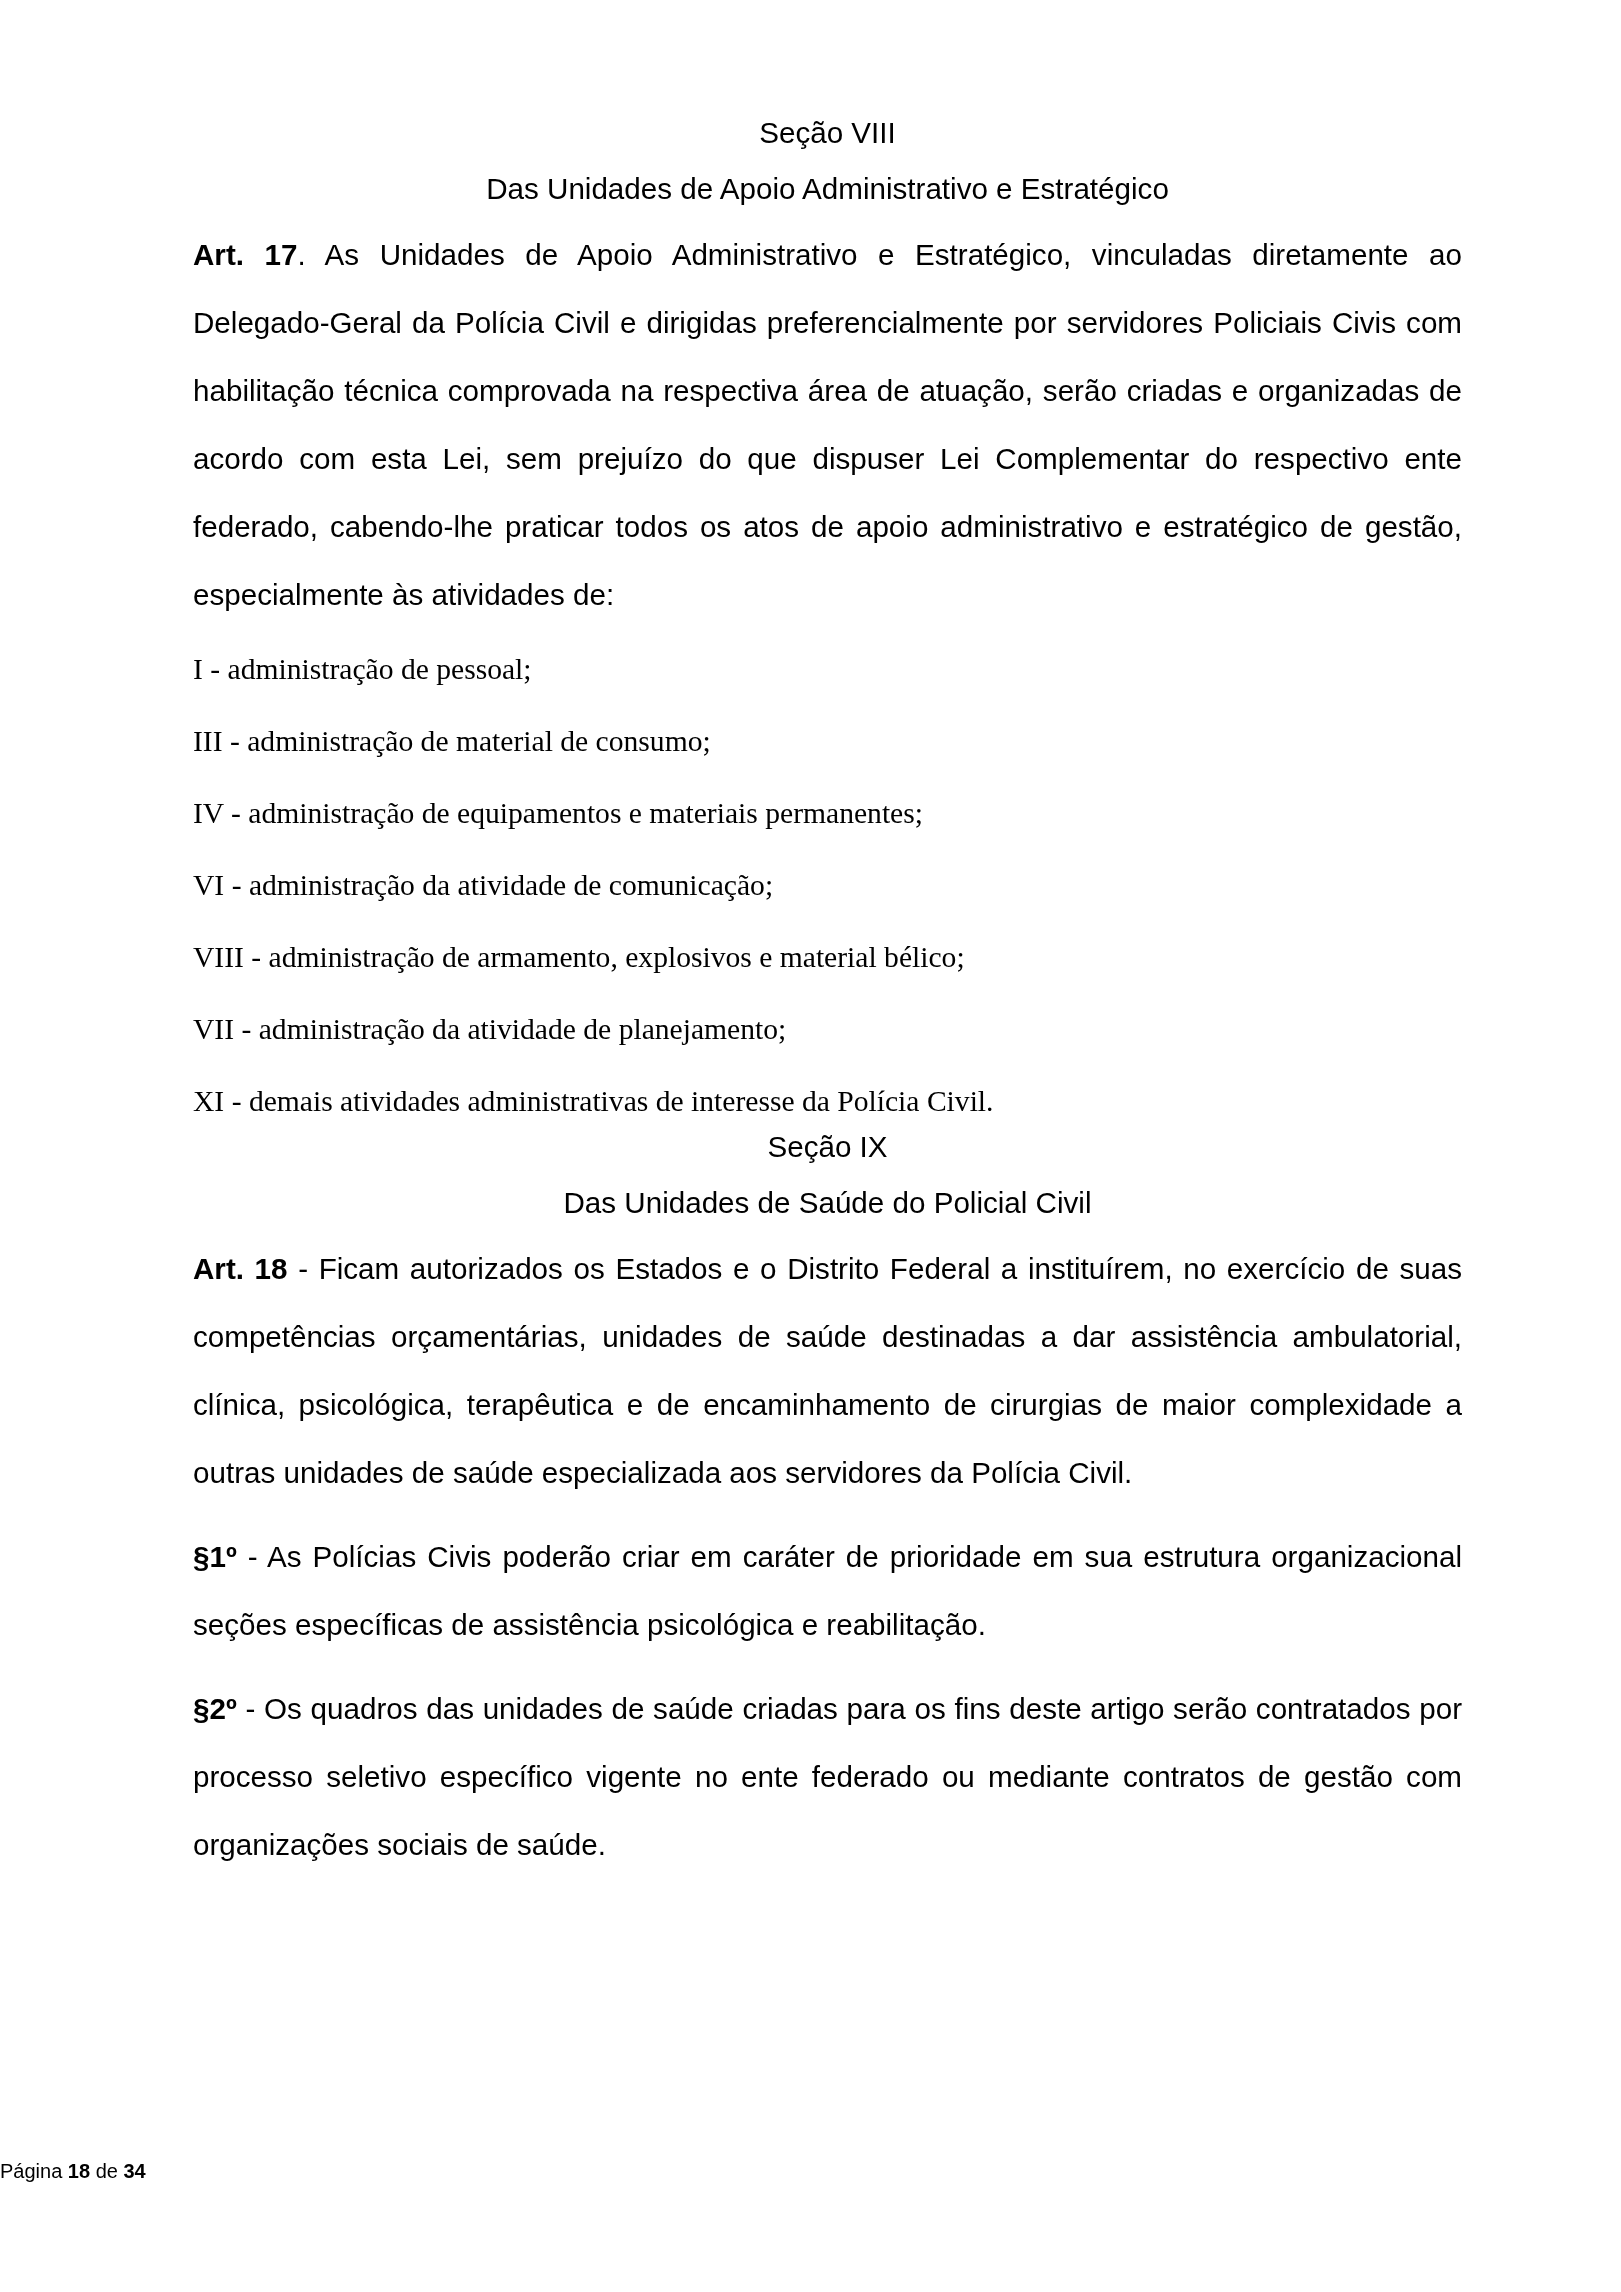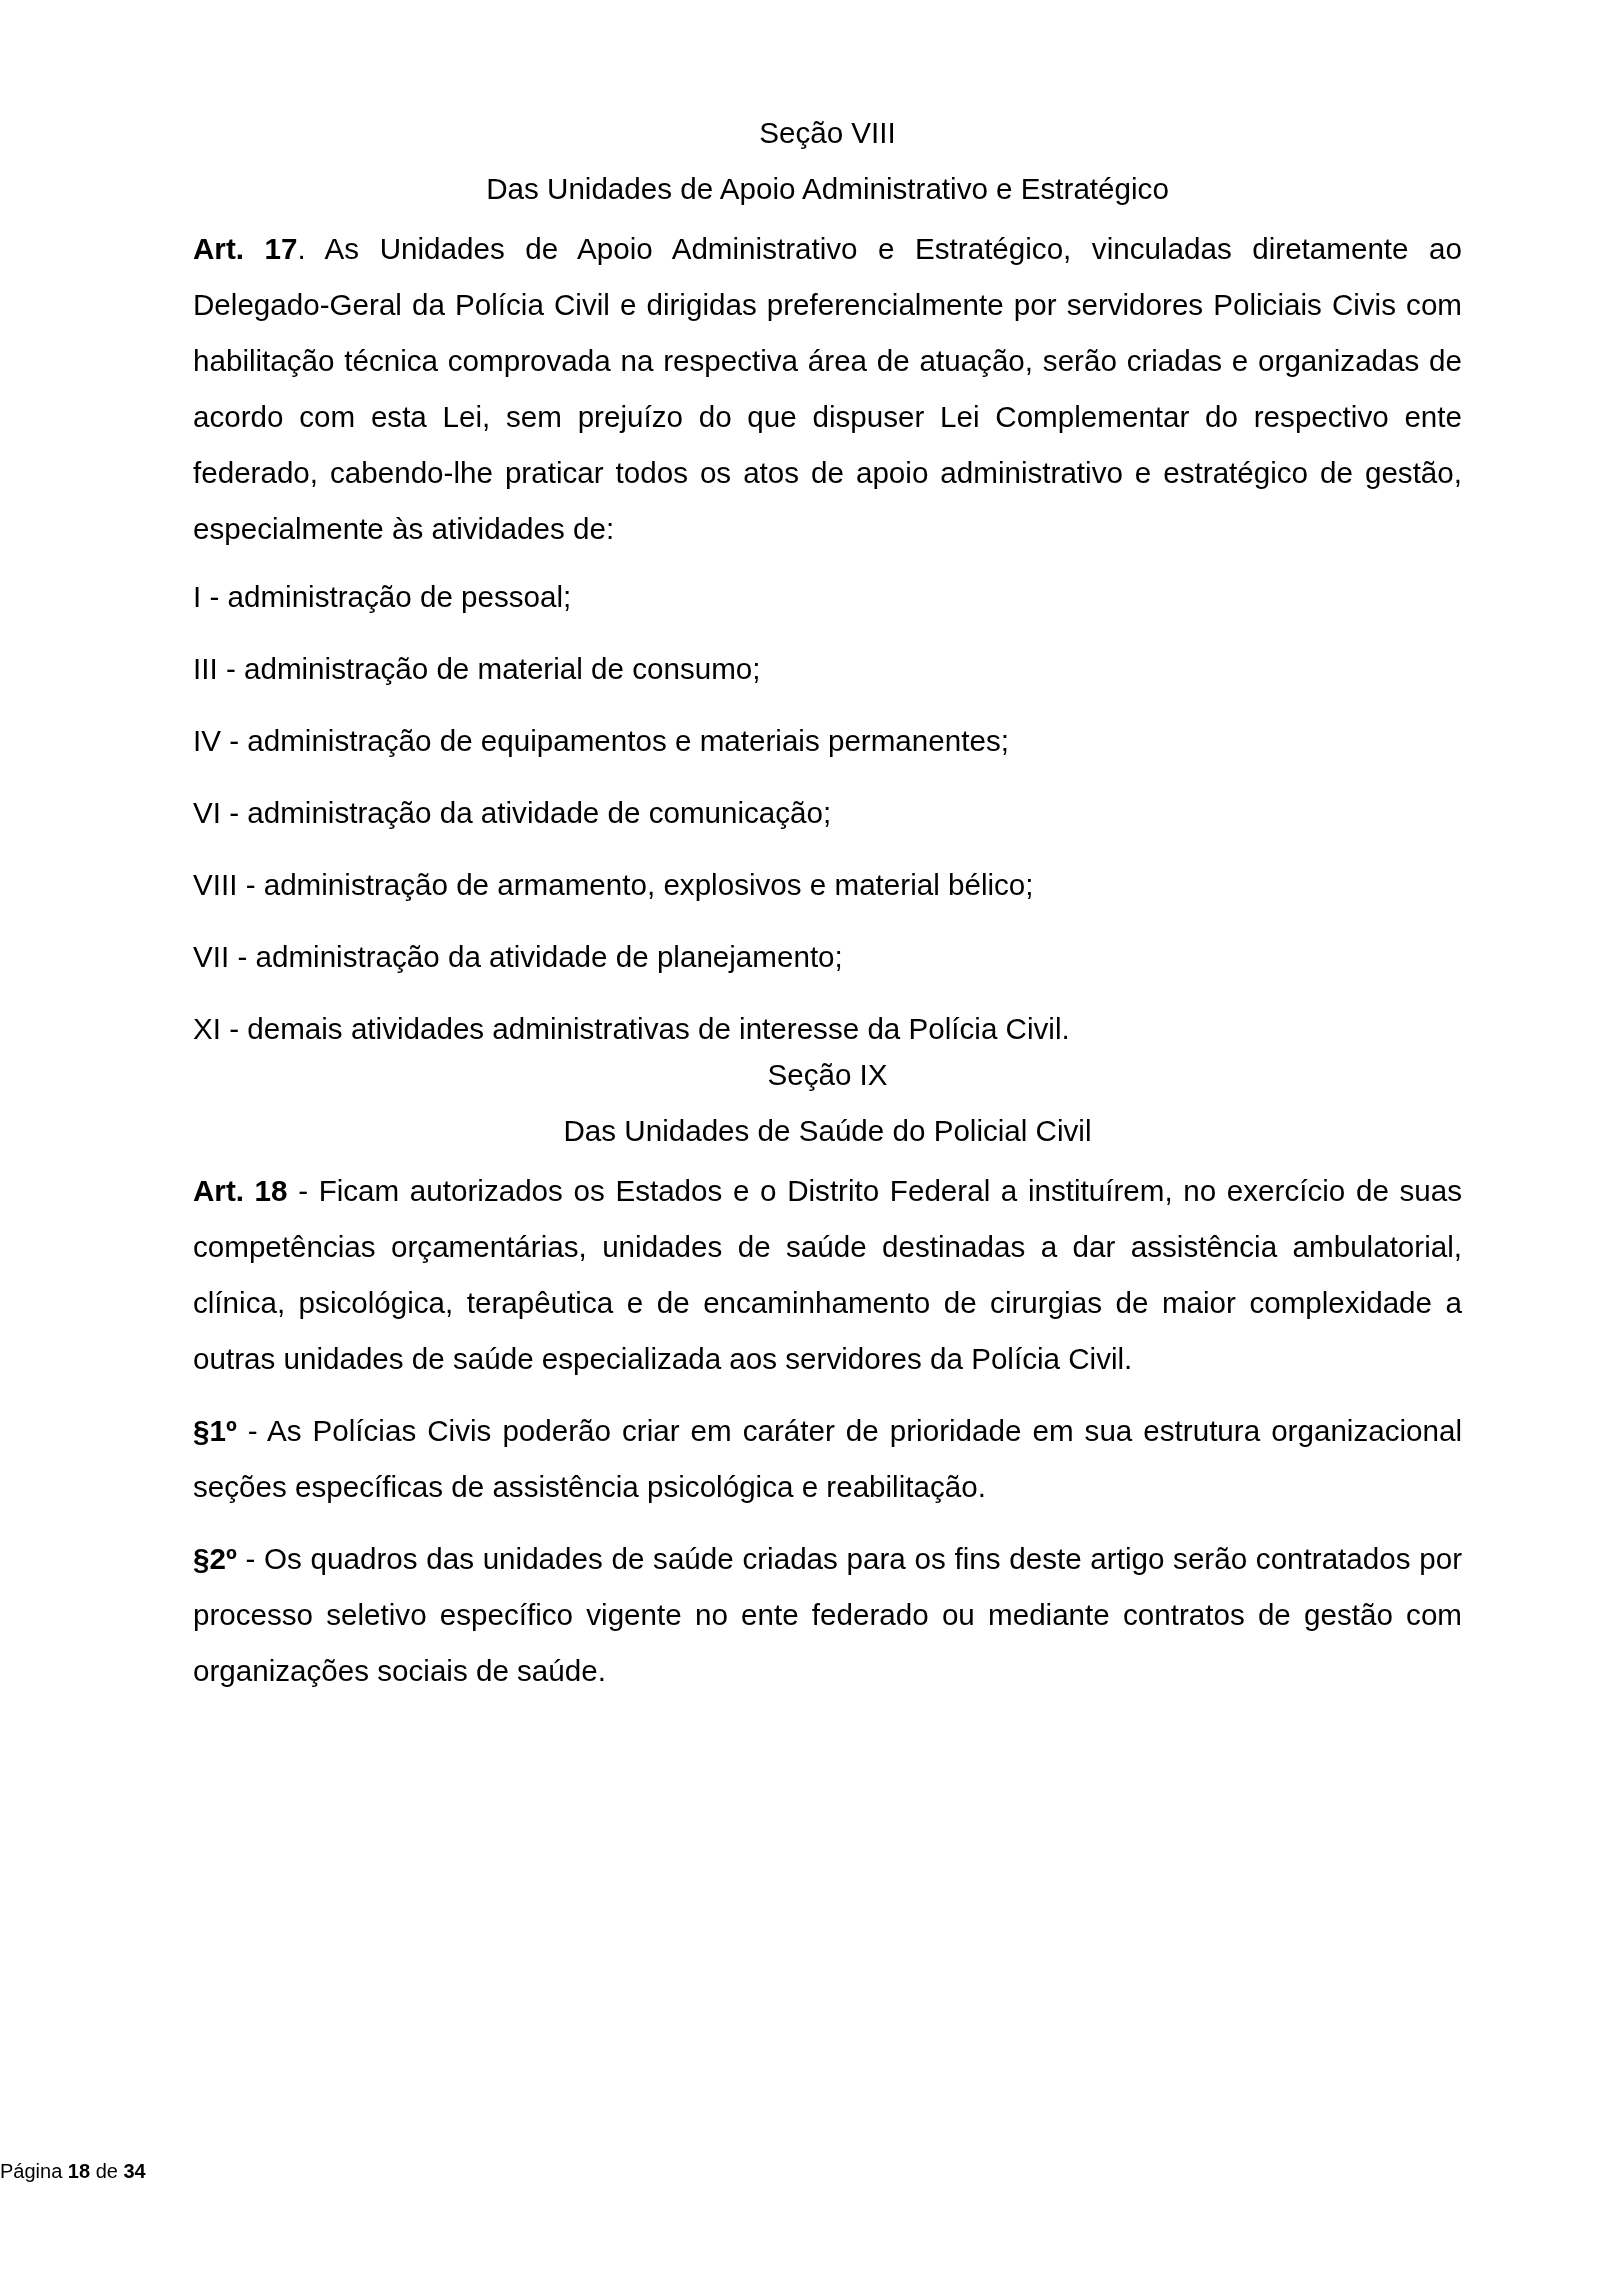--- a/index.html
+++ b/index.html
@@ -26,28 +26,28 @@
       font-weight: normal;
       font-size: 29.6px;
       line-height: 36px;
       margin: 0;
     }
     .heading.section-num { margin-top: 0; }
     .heading.section-title { margin-top: 19.7px; }
     p {
       margin: 0;
       font-size: 29.6px;
-      line-height: 56px;
+      line-height: 68px;
       text-align: justify;
     }
     .art-para { margin-top: 14.3px; }
     .item { margin-top: 16px; line-height: 56px; }
     .item:first-of-type { margin-top: 0; }
     .list { margin-top: 12.5px; }
-    .list .item { margin-top: 16px; }
+    .list .item { margin-top: 16px; font-family: Liberation Serif, serif; }
     .list .item:first-child { margin-top: 0; }
     .sec2 { margin-top: 19.7px; }
     .para { margin-top: 16px; }
     .bold { font-weight: bold; }
     .footer {
       position: absolute;
       left: 0;
       width: 1622px;
       top: 2153px;
       text-align: left;

